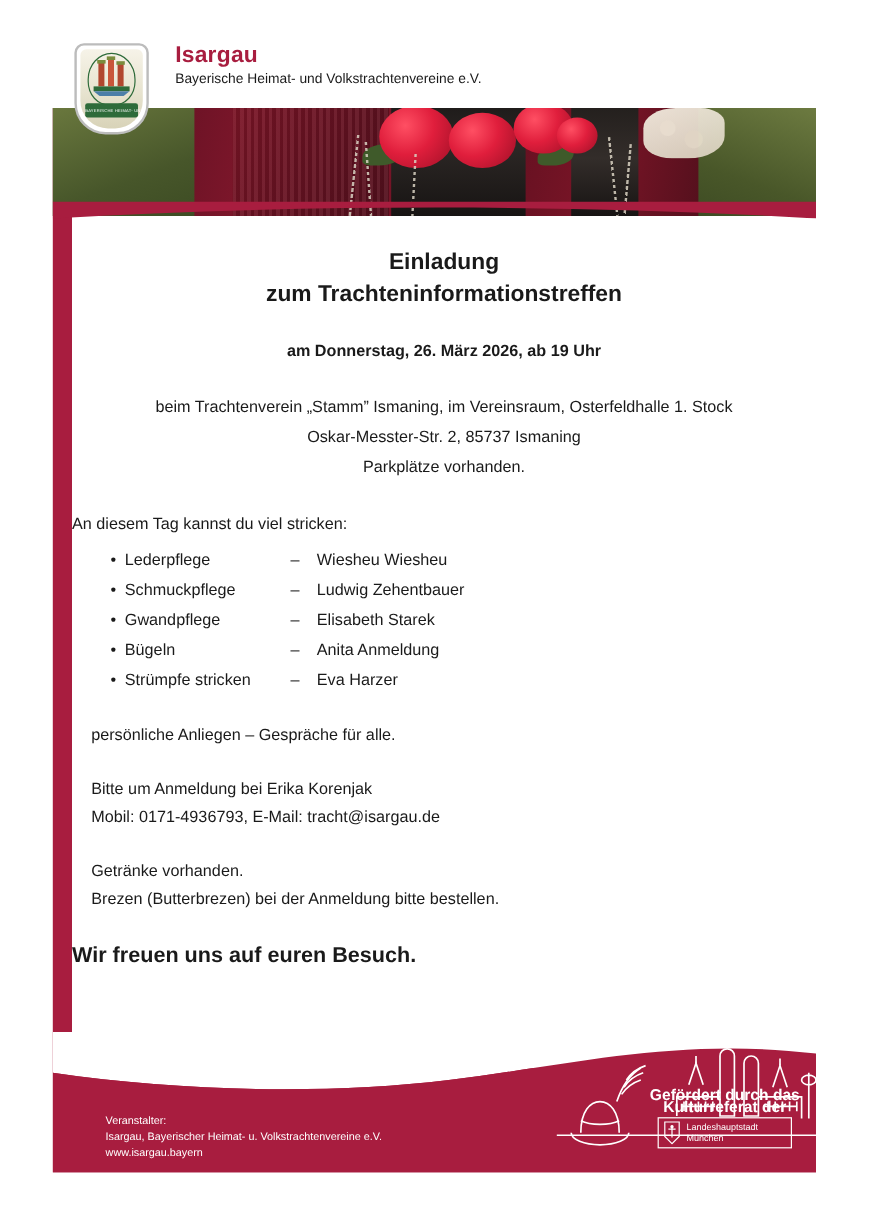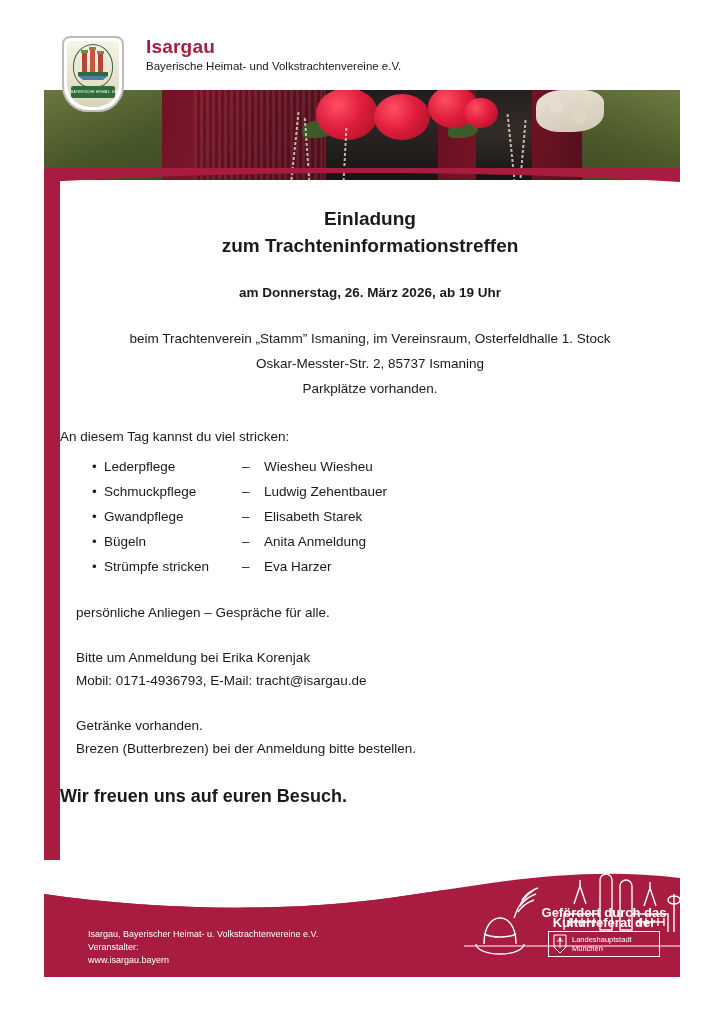--- a/index.html
+++ b/index.html
@@ -508,22 +508,22 @@
         <path d="M440,84 C440,66 448,58 456,58 C464,58 472,66 472,84"></path>
         <path d="M440,74 C448,78 464,78 472,74"></path>
 
         <path d="M470,58 C474,46 480,36 490,30"></path>
         <path d="M474,52 C478,46 484,42 490,40 M476,46 C480,40 486,36 492,34 M478,40 C482,34 488,30 494,28"></path>
       </g>
     </svg>
   </div>
 
   <div class="footer-text">
+    <div>Veranstalter:</div>
     <div>Isargau, Bayerischer Heimat- u. Volkstrachtenvereine e.V.</div>
-    <div>Veranstalter:</div>
     <div>www.isargau.bayern</div>
   </div>
 
   <div class="funding">
     <div class="funding-line">Gefördert durch das</div>
     <div class="funding-line">Kulturreferat der</div>
     <div class="funding-box">
       <svg class="funding-shield" viewBox="0 0 14 20">
         <path d="M1,1 L13,1 L13,13 L7,19 L1,13 Z" fill="none" stroke="#ffffff" stroke-width="1"></path>
         <path d="M7,4 L7,14 M4,7 L10,7" stroke="#ffffff" stroke-width="1"></path>

